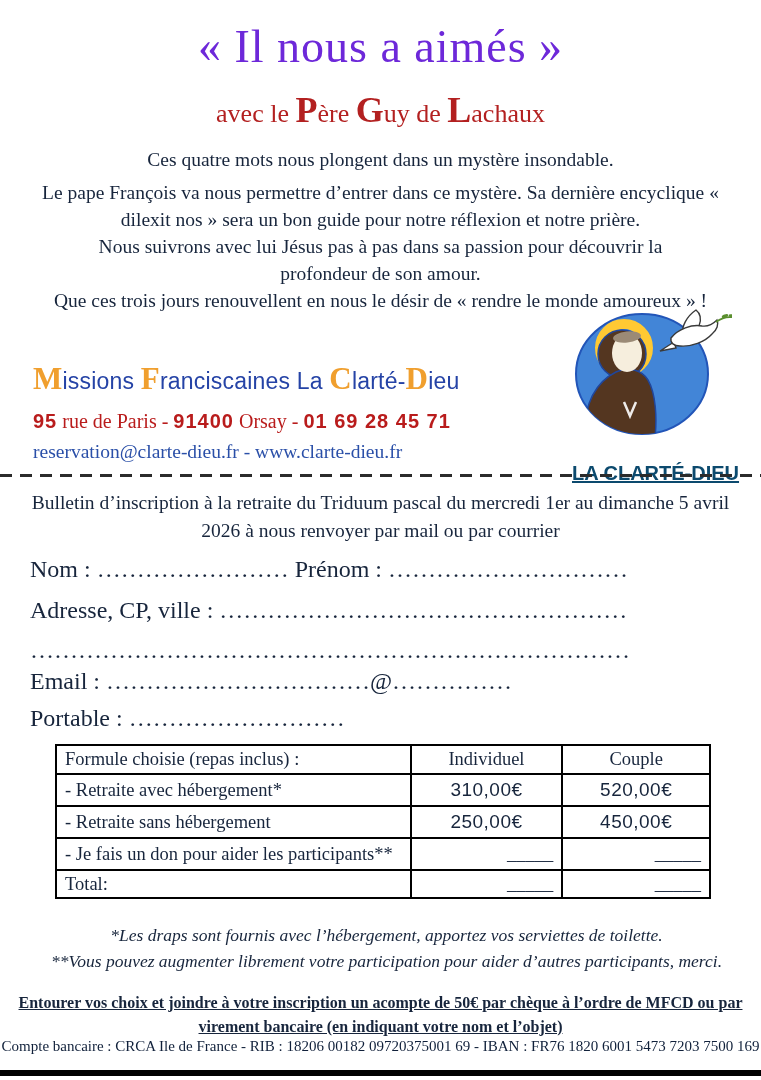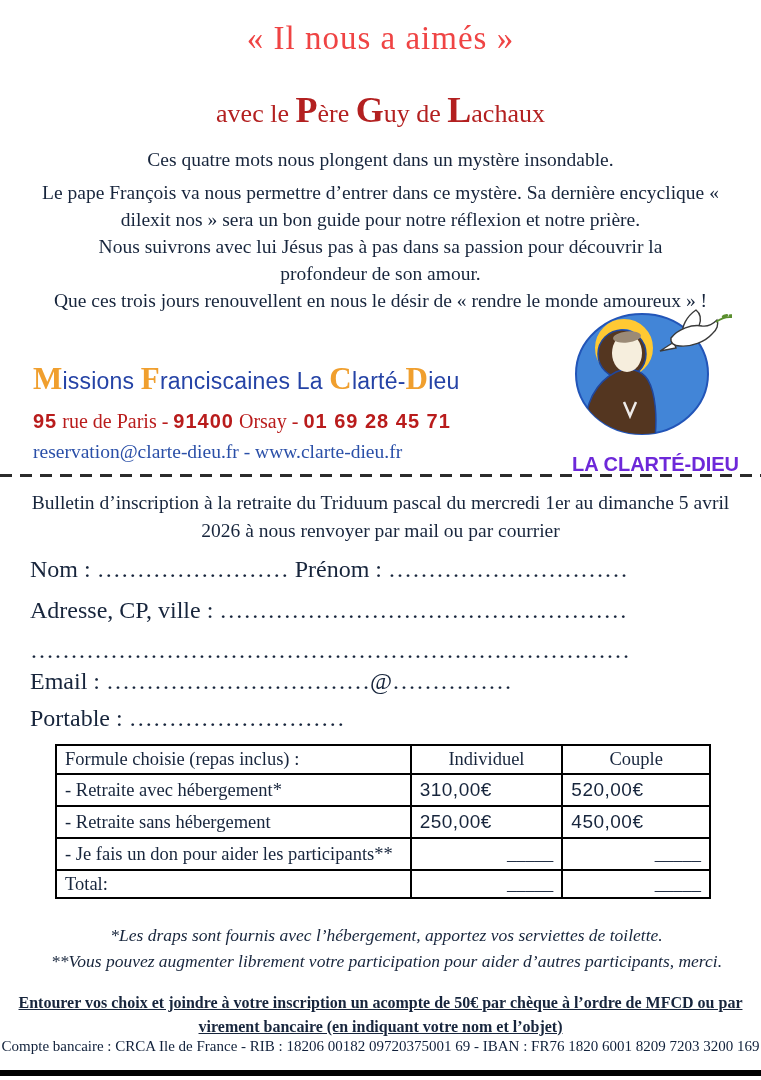--- a/index.html
+++ b/index.html
@@ -3,39 +3,39 @@
 <meta charset="utf-8">
 <style>
   html,body{margin:0;padding:0;background:#e8e8e8;}
   .page{
     position:relative;width:761px;height:1080px;margin:0 auto;background:#ffffff;
     font-family:"Liberation Serif",serif;color:#17253c;overflow:hidden;
   }
   .abs{position:absolute;}
   .center{left:0;right:0;text-align:center;}
 
-  .title{top:20px;font-size:33px;color:#ef4444;letter-spacing:1px;font-weight:500;}
+  .title{top:20px;font-size:46px;color:#6d28d9;letter-spacing:1px;font-weight:500;}
   .subtitle{top:92px;color:#b32020;font-size:26px;}
   .subtitle .init{font-size:36px;font-weight:bold;line-height:1;}
 
   .para{font-size:19.5px;line-height:1.36;color:#17253c;}
   .p1{top:147px;}
   .p2{top:180px;max-width:712px;margin:0 auto;}
   .p3{top:234px;max-width:648px;margin:0 auto;}
   .p4{top:288px;white-space:nowrap;}
 
   .org-name{left:33px;top:361px;font-family:"Liberation Sans",sans-serif;font-size:23px;color:#2543a6;letter-spacing:0.2px;}
   .org-name .init{font-family:"Liberation Serif",serif;font-weight:bold;font-size:31px;color:#f09f2e;}
   .address{left:33px;top:410px;font-size:20px;color:#b91c1c;}
   .address .bnum{font-family:"Liberation Sans",sans-serif;font-weight:bold;letter-spacing:1px;}
   .contact{left:33px;top:441px;font-size:19.5px;color:#2a4fa8;}
   .contact a{color:#2a4fa8;text-decoration:none;}
 
   .logo{left:572px;top:306px;width:160px;text-align:center;}
-  .logo-caption{font-family:"Liberation Sans",sans-serif;font-weight:bold;font-size:20px;color:#6d28d9;margin-top:5px;white-space:nowrap;}
+  .logo-caption{font-family:"Liberation Sans",sans-serif;font-weight:bold;font-size:20px;color:#0c4a6e;margin-top:14px;white-space:nowrap;text-decoration:underline;}
 
   .separator{top:474px;left:0;width:761px;height:3px;
     background:repeating-linear-gradient(90deg,#2b2b2b 0 12px,transparent 12px 20px);}
 
   .bulletin{top:489px;font-size:19.5px;line-height:1.45;max-width:700px;margin:0 auto;}
 
   .form-line{left:30px;font-size:24px;white-space:nowrap;color:#17253c;}
   .fl-nom{top:556px;}
   .fl-adresse{top:597px;}
   .fl-dots{top:637px;}
@@ -43,21 +43,21 @@
   .fl-portable{top:705px;}
 
   table.pricing{position:absolute;left:55px;top:744px;width:656px;border-collapse:collapse;
     font-size:18.5px;color:#17253c;padding-left:32px;}
   table.pricing th,table.pricing td{border:2px solid #000;padding:1px 8px;font-weight:normal;}
   table.pricing th{height:25px;}
   table.pricing td{height:28px;}
   tr.total-row td{height:24px;}
   .cell-label{text-align:left;}
   .cell-center{text-align:center;}
-  .cell-num{font-family:"Liberation Sans",sans-serif;font-weight:bold;font-size:19px;letter-spacing:0.5px;}
+  .cell-num{text-align:center;font-family:"Liberation Sans",sans-serif;font-weight:bold;font-size:19px;letter-spacing:0.5px;}
   .cell-line{text-align:right;font-weight:bold;letter-spacing:0;}
 
   .note{font-size:17.5px;font-style:italic;white-space:nowrap;color:#17253c;padding-left:12px;}
   .note1{top:925px;}
   .note2{top:951px;}
 
   .payment{top:975px;max-width:730px;margin:16px auto;font-size:16px;font-weight:bold;
     text-decoration:underline;line-height:1.5;}
 
   .bank{top:1038px;font-size:15px;white-space:nowrap;color:#10203a;}
@@ -192,17 +192,17 @@
       <td class="cell-line">_____</td>
     </tr>
   </tbody>
     </table>
 
   <div class="abs center note note1">*Les draps sont fournis avec l’hébergement, apportez vos serviettes de toilette.</div>
   <div class="abs center note note2">**Vous pouvez augmenter librement votre participation pour aider d’autres participants, merci.</div>
 
   <div class="abs center payment">Entourer vos choix et joindre à votre inscription un acompte de 50€ par chèque à l’ordre de MFCD ou par virement bancaire (en indiquant votre nom et l’objet)</div>
 
-  <div class="abs center bank">Compte bancaire : CRCA Ile de France  -  RIB : 18206 00182 09720375001 69  -  IBAN : FR76 1820 6001 8209 7203 3200 169</div>
+  <div class="abs center bank">Compte bancaire : CRCA Ile de France  -  RIB : 18206 00182 09720375001 69  -  IBAN : FR76 1820 6001 5473 7203 7500 169</div>
 
   <div class="abs bottom-bar"></div>
 
 </div>
 
 </body></html>

